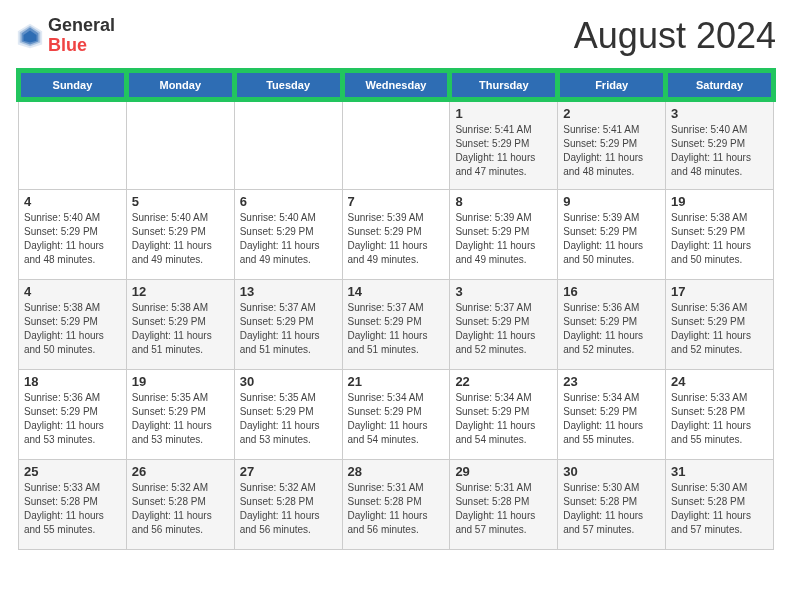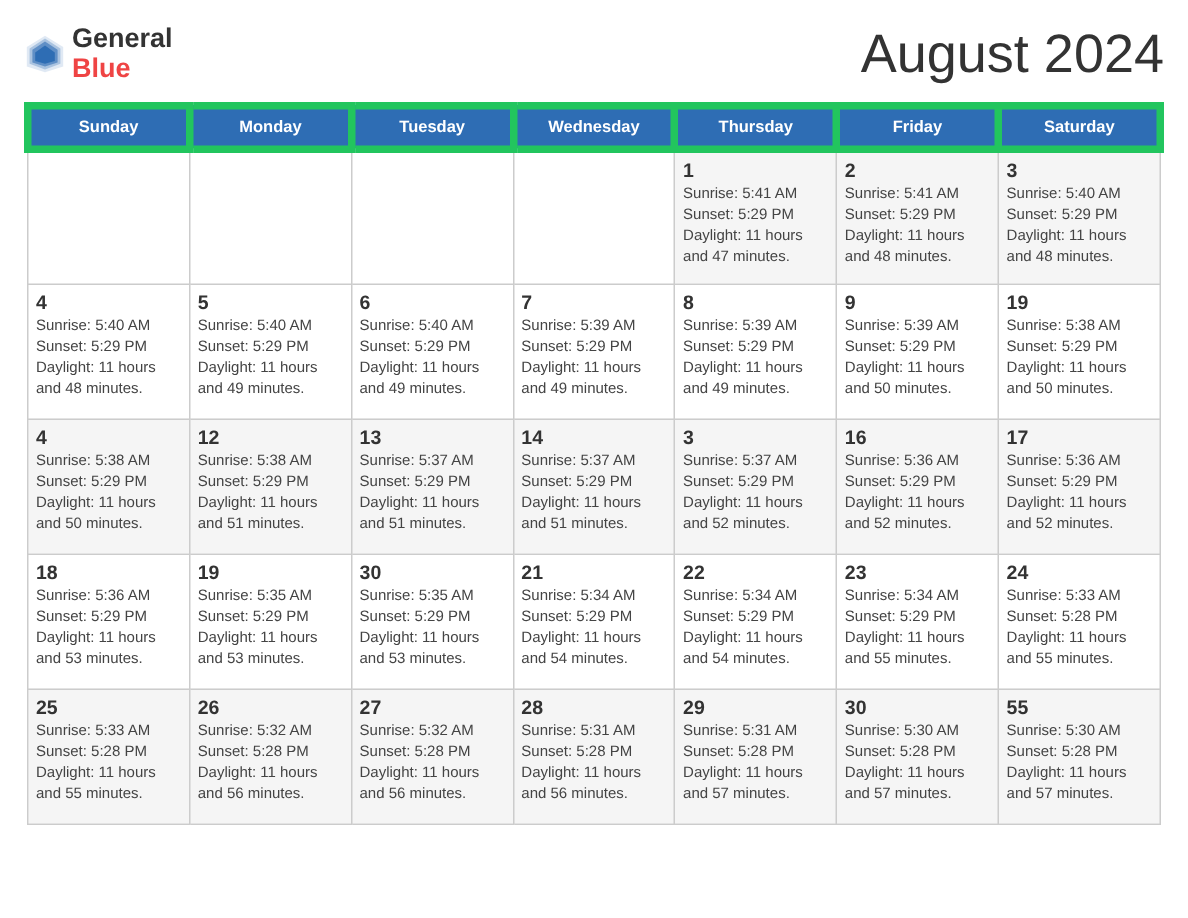--- a/index.html
+++ b/index.html
@@ -252,18 +252,18 @@
         </td>
         <td>
           <span class="day-number">29</span>
           <div class="day-info">Sunrise: 5:31 AM<br>Sunset: 5:28 PM<br>Daylight: 11 hours and 57 minutes.</div>
         </td>
         <td>
           <span class="day-number">30</span>
           <div class="day-info">Sunrise: 5:30 AM<br>Sunset: 5:28 PM<br>Daylight: 11 hours and 57 minutes.</div>
         </td>
         <td>
-          <span class="day-number">55</span>
+          <span class="day-number">31</span>
           <div class="day-info">Sunrise: 5:30 AM<br>Sunset: 5:28 PM<br>Daylight: 11 hours and 57 minutes.</div>
         </td>
       </tr>
     </tbody>
 </table>
 
 </body></html>

